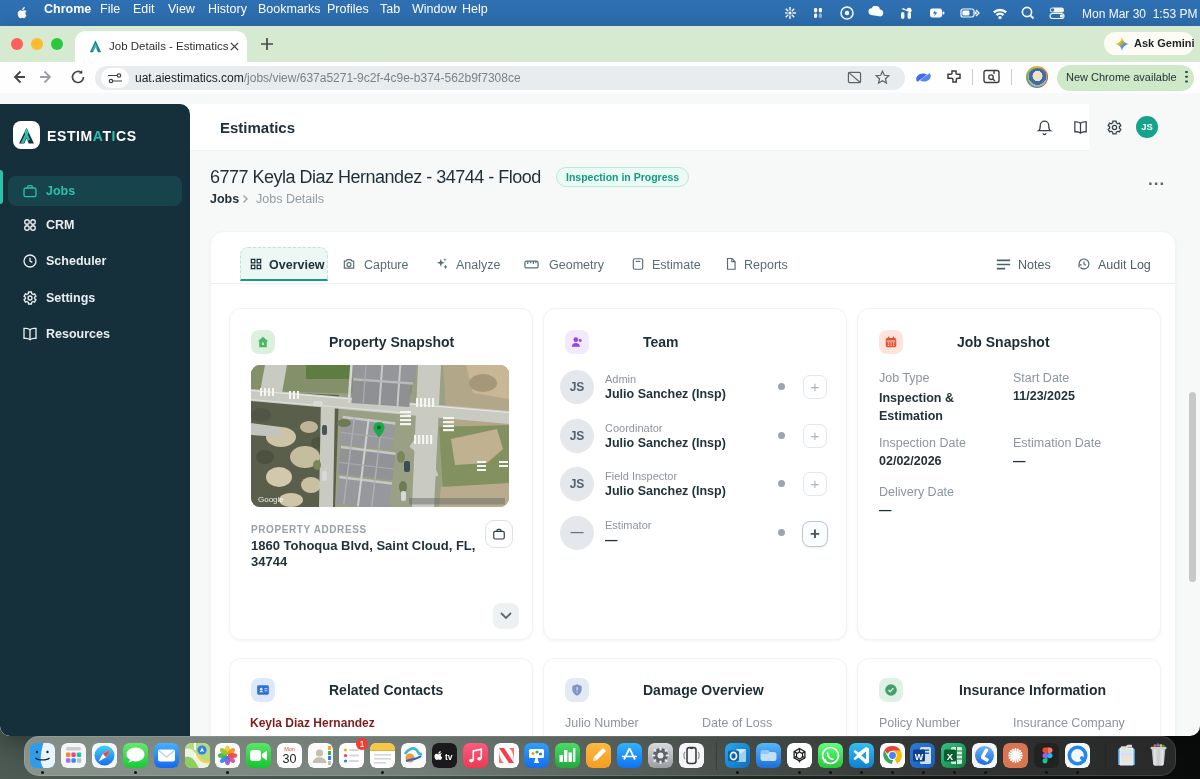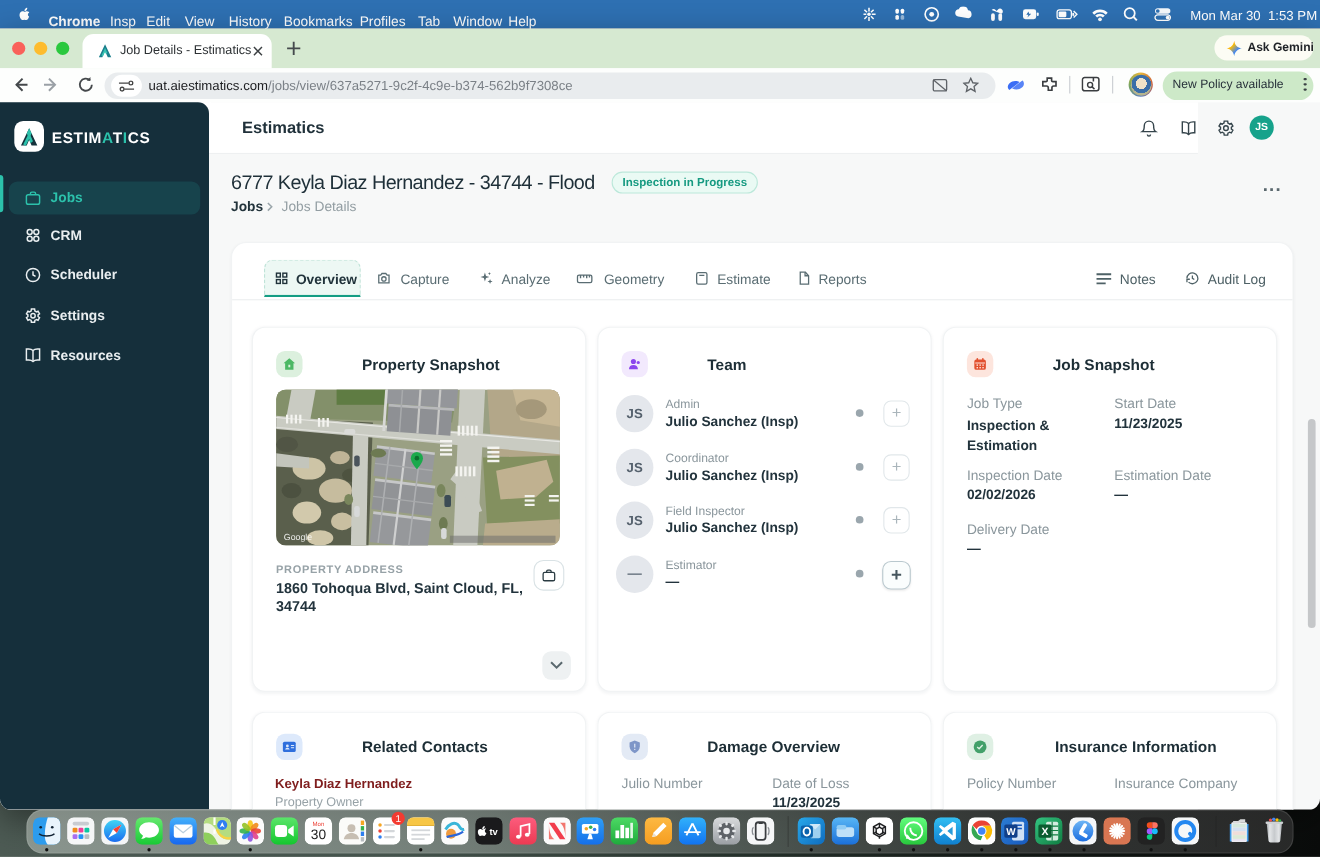--- a/index.html
+++ b/index.html
@@ -4,37 +4,37 @@
 <style>
   * { margin:0; padding:0; box-sizing:border-box; }
   html,body { width:1200px; height:779px; overflow:hidden; }
   body { font-family:"Liberation Sans", sans-serif; position:relative;
          background:linear-gradient(90deg,#4d5b54 0%,#45544d 30%,#27332d 55%,#141a17 75%,#0a0c0b 100%); }
   .abs { position:absolute; }
 
   
   #menubar { position:absolute; top:0; left:0; width:1200px; height:26px; background:#2e70b2;
              color:#fff; font-size:12.5px; }
-  #menubar .it { position:absolute; top:13px; white-space:nowrap; }
+  #menubar .it { position:absolute; top:2px; white-space:nowrap; }
   #menubar .bold { font-weight:bold; }
 
   
   #window { position:absolute; top:26px; left:0; width:1200px; height:710px;
             border-radius:0 0 10px 10px; overflow:hidden; background:#f7f8f8;
             box-shadow:0 10px 30px rgba(0,0,0,.4); }
   #tabbar { position:absolute; top:0; left:0; width:100%; height:36px; background:#d6e9d1; }
   .tl { position:absolute; top:12px; width:12px; height:12px; border-radius:50%; }
   #tab { position:absolute; left:75px; top:5px; width:172px; height:31px; background:#fff;
          border-radius:10px 10px 0 0; font-size:12px; color:#2d3134; }
   #addrbar { position:absolute; top:36px; left:0; width:100%; height:31px; background:#fdfefd; }
   #urlbox { position:absolute; left:95px; top:3.5px; width:810px; height:24px; border-radius:12px;
             background:#e9ecee; font-size:13px; color:#202124; }
 
   
-  #app { position:absolute; top:67px; left:0; width:1089px; height:643px; background:#f7f8f8; }
+  #app { position:absolute; top:78px; left:0; width:1089px; height:643px; background:#f7f8f8; }
   #sidebar { position:absolute; left:0; top:0; width:190px; height:100%; background:#152f3b; border-top-right-radius:10px; }
   .sitem { position:absolute; left:8px; width:174px; height:30px; border-radius:8px;
            display:flex; align-items:center; color:#e9eef0; font-size:12.5px; font-weight:bold; }
   .sitem svg { margin:0 8px 0 14px; }
   #main { position:absolute; left:190px; top:0; right:0; height:100%; }
   #apphdr { position:absolute; left:0; top:0; right:0; height:47px; background:#fff;
             border-bottom:1px solid #eef0f1; }
 
   .card { position:absolute; background:#fff; border:1px solid #f1f3f4; border-radius:12px;
           box-shadow:0 1px 3px rgba(20,40,50,.05); }
@@ -51,21 +51,21 @@
   .ddot { position:absolute; top:35px; width:3px; height:3px; border-radius:50%; background:#111; }
 </style>
 </head>
 <body>
 
 <div id="menubar">
   <svg class="abs" style="left:16px;top:5px" width="13" height="16" viewBox="0 0 15 16">
       <path fill="#fff" d="M10.8 8.5c0-1.7 1.4-2.5 1.4-2.5s-.8-1.2-2.4-1.2c-1 0-1.8.6-2.3.6-.5 0-1.3-.6-2.2-.6C3.6 4.8 2 6.2 2 8.8c0 2.6 1.9 5.3 3 5.3.5 0 1.3-.5 2.1-.5.8 0 1.4.5 2.1.5 1.2 0 2.8-2.7 2.8-3.8-.1 0-1.2-.6-1.2-1.8zM9.4 3.5c.5-.6.9-1.5.7-2.3-.7 0-1.6.5-2.1 1.1-.5.6-.9 1.5-.7 2.3.8.1 1.6-.5 2.1-1.1z"></path>
     </svg>
   <span class="it bold" style="left:44px">Chrome</span>
-  <span class="it" style="left:100px">Insp</span>
+  <span class="it" style="left:100px">File</span>
     <span class="it" style="left:133px">Edit</span>
     <span class="it" style="left:168px">View</span>
   <span class="it" style="left:208px">History</span>
     <span class="it" style="left:258px">Bookmarks</span>
     <span class="it" style="left:327px">Profiles</span>
   <span class="it" style="left:380px">Tab</span>
     <span class="it" style="left:412px">Window</span>
     <span class="it" style="left:462px">Help</span>
   <span class="abs" style="left:1082px;top:6.5px;font-size:12px;white-space:nowrap">Mon Mar 30&nbsp; 1:53&nbsp;PM</span>
   <svg class="abs" style="left:785px;top:6px" width="290" height="14" viewBox="0 0 290 14" fill="#fff">
@@ -208,21 +208,21 @@
     <svg class="abs" style="left:983px;top:7px" width="18" height="16" viewBox="0 0 18 16">
         <rect x="1" y="1.5" width="15" height="12" rx="2" fill="none" stroke="#3a3d40" stroke-width="1.4"></rect>
         <line x1="11" y1="1.5" x2="11" y2="5" stroke="#3a3d40" stroke-width="1.4"></line>
         <circle cx="8" cy="8.2" r="2.3" fill="none" stroke="#3a3d40" stroke-width="1.3"></circle>
         <line x1="9.8" y1="10" x2="12" y2="12" stroke="#3a3d40" stroke-width="1.3"></line>
       </svg>
     <div class="abs" style="left:1011px;top:7px;width:1px;height:16px;background:#c9cdd1"></div>
     <div class="abs" style="left:1026px;top:4px;width:22px;height:22px;border-radius:50%;background:conic-gradient(#e8b63a,#ca5339,#5a7fc2,#7aa65c,#e8b63a)"></div>
     <div class="abs" style="left:1027.5px;top:5.5px;width:19px;height:19px;border-radius:50%;background:radial-gradient(circle at 50% 42%, #f0e2c8 0 34%, #3a6ea8 35% 60%, #b4b48e 61%)"></div>
     <div class="abs" style="left:1057px;top:2.5px;width:137px;height:26px;background:#cde9c8;border-radius:14px"></div>
-    <span class="abs" style="left:1066px;top:8.5px;font-size:11px;color:#27313a;white-space:nowrap">New Policy available</span>
+    <span class="abs" style="left:1066px;top:8.5px;font-size:11px;color:#27313a;white-space:nowrap">New Chrome available</span>
     <div class="abs" style="left:1185px;top:8.5px;width:2.6px;height:2.6px;border-radius:50%;background:#3a4144;box-shadow:0 4.7px 0 #3a4144,0 9.4px 0 #3a4144"></div>
   </div>
 
   <div id="app">
       <div class="abs" style="left:178px;top:0;width:14px;height:16px;background:#fff"></div>
       <div class="abs" style="left:1189px;top:288px;width:7px;height:190px;border-radius:4px;background:#c5c7c9;z-index:5"></div>
 
     <div id="sidebar">
       <div class="abs" style="left:13px;top:17px;width:27px;height:28px;background:#fff;border-radius:8px"></div>
       <svg class="abs" style="left:16px;top:21px" width="21" height="21" viewBox="0 0 24 24">

